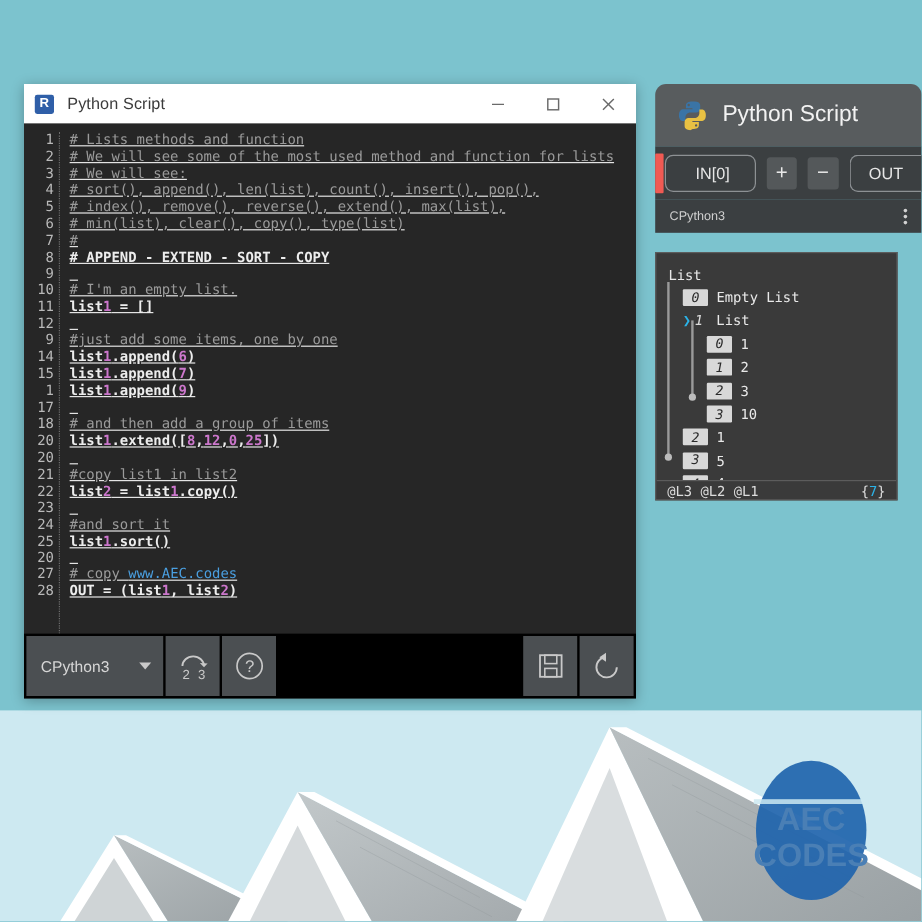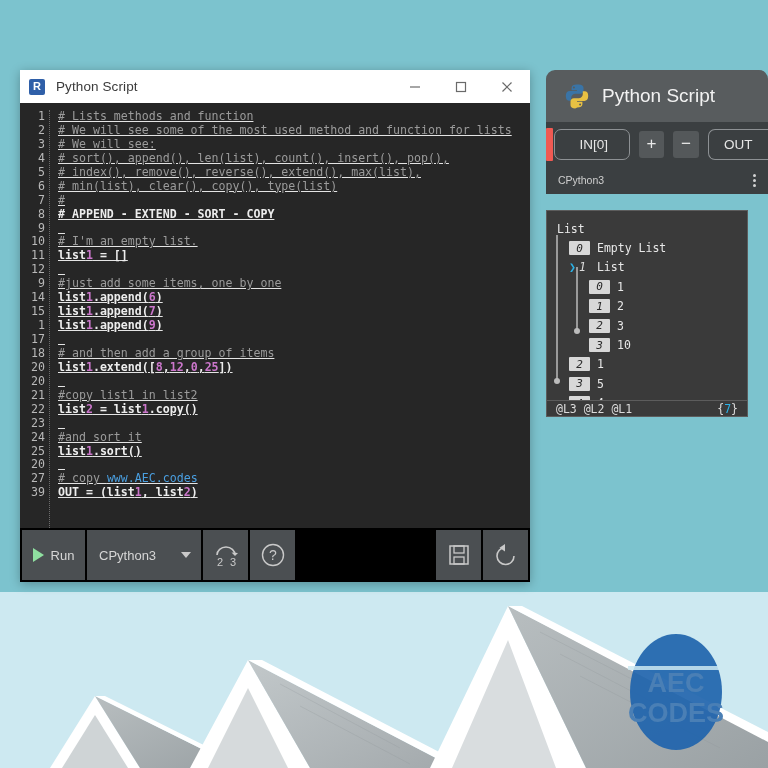--- a/index.html
+++ b/index.html
@@ -395,30 +395,26 @@
         <span class="gline">18</span>
         <span class="gline">20</span>
         <span class="gline">20</span>
         <span class="gline">21</span>
         <span class="gline">22</span>
         <span class="gline">23</span>
         <span class="gline">24</span>
         <span class="gline">25</span>
         <span class="gline">20</span>
         <span class="gline">27</span>
-        <span class="gline">39</span>
+        <span class="gline">28</span>
       </div>
     <div id="code-lines"><span class="cline"><span class="cmt"># Lists methods and function</span></span><span class="cline"><span class="cmt"># We will see some of the most used method and function for lists</span></span><span class="cline"><span class="cmt"># We will see:</span></span><span class="cline"><span class="cmt"># sort(), append(), len(list), count(), insert(), pop(),</span></span><span class="cline"><span class="cmt"># index(), remove(), reverse(), extend(), max(list),</span></span><span class="cline"><span class="cmt"># min(list), clear(), copy(), type(list)</span></span><span class="cline"><span class="cmt">#</span></span><span class="cline"><span class="bold"># APPEND - EXTEND - SORT - COPY</span></span><span class="cline">&nbsp;</span><span class="cline"><span class="cmt"># I'm an empty list.</span></span><span class="cline"><span class="bold">list<span class="num">1</span> = []</span></span><span class="cline">&nbsp;</span><span class="cline"><span class="cmt">#just add some items, one by one</span></span><span class="cline"><span class="bold">list<span class="num">1</span>.append(<span class="num">6</span>)</span></span><span class="cline"><span class="bold">list<span class="num">1</span>.append(<span class="num">7</span>)</span></span><span class="cline"><span class="bold">list<span class="num">1</span>.append(<span class="num">9</span>)</span></span><span class="cline">&nbsp;</span><span class="cline"><span class="cmt"># and then add a group of items</span></span><span class="cline"><span class="bold">list<span class="num">1</span>.extend([<span class="num">8</span>,<span class="num">12</span>,<span class="num">0</span>,<span class="num">25</span>])</span></span><span class="cline">&nbsp;</span><span class="cline"><span class="cmt">#copy list1 in list2</span></span><span class="cline"><span class="bold">list<span class="num">2</span> = list<span class="num">1</span>.copy()</span></span><span class="cline">&nbsp;</span><span class="cline"><span class="cmt">#and sort it</span></span><span class="cline"><span class="bold">list<span class="num">1</span>.sort()</span></span><span class="cline">&nbsp;</span><span class="cline"><span class="cmt"># copy <span class="url">www.AEC.codes</span></span></span><span class="cline"><span class="bold">OUT = (list<span class="num">1</span>, list<span class="num">2</span>)</span></span></div>
   </div>
 
   <div id="editor-toolbar">
-    <div class="tb-btn" id="run-btn">
-      <div id="run-tri"></div>
-      <span>Run</span>
-    </div>
     <div class="tb-btn" id="engine-select">
       <span>CPython3</span>
       <div id="engine-caret"></div>
     </div>
     <div class="tb-btn" id="migrate-btn">
       <svg width="28" height="26" viewBox="0 0 28 26">
         <path d="M5 13 A9 8 0 0 1 23 13" fill="none" stroke="#c9c9c9" stroke-width="1.6"></path>
         <polygon points="23,14 19.5,10.5 26,11" fill="#c9c9c9"></polygon>
         <text x="5" y="24" font-family="'Liberation Sans', sans-serif" font-size="11" fill="#c9c9c9">2</text>
         <text x="18" y="24" font-family="'Liberation Sans', sans-serif" font-size="11" fill="#c9c9c9">3</text>

